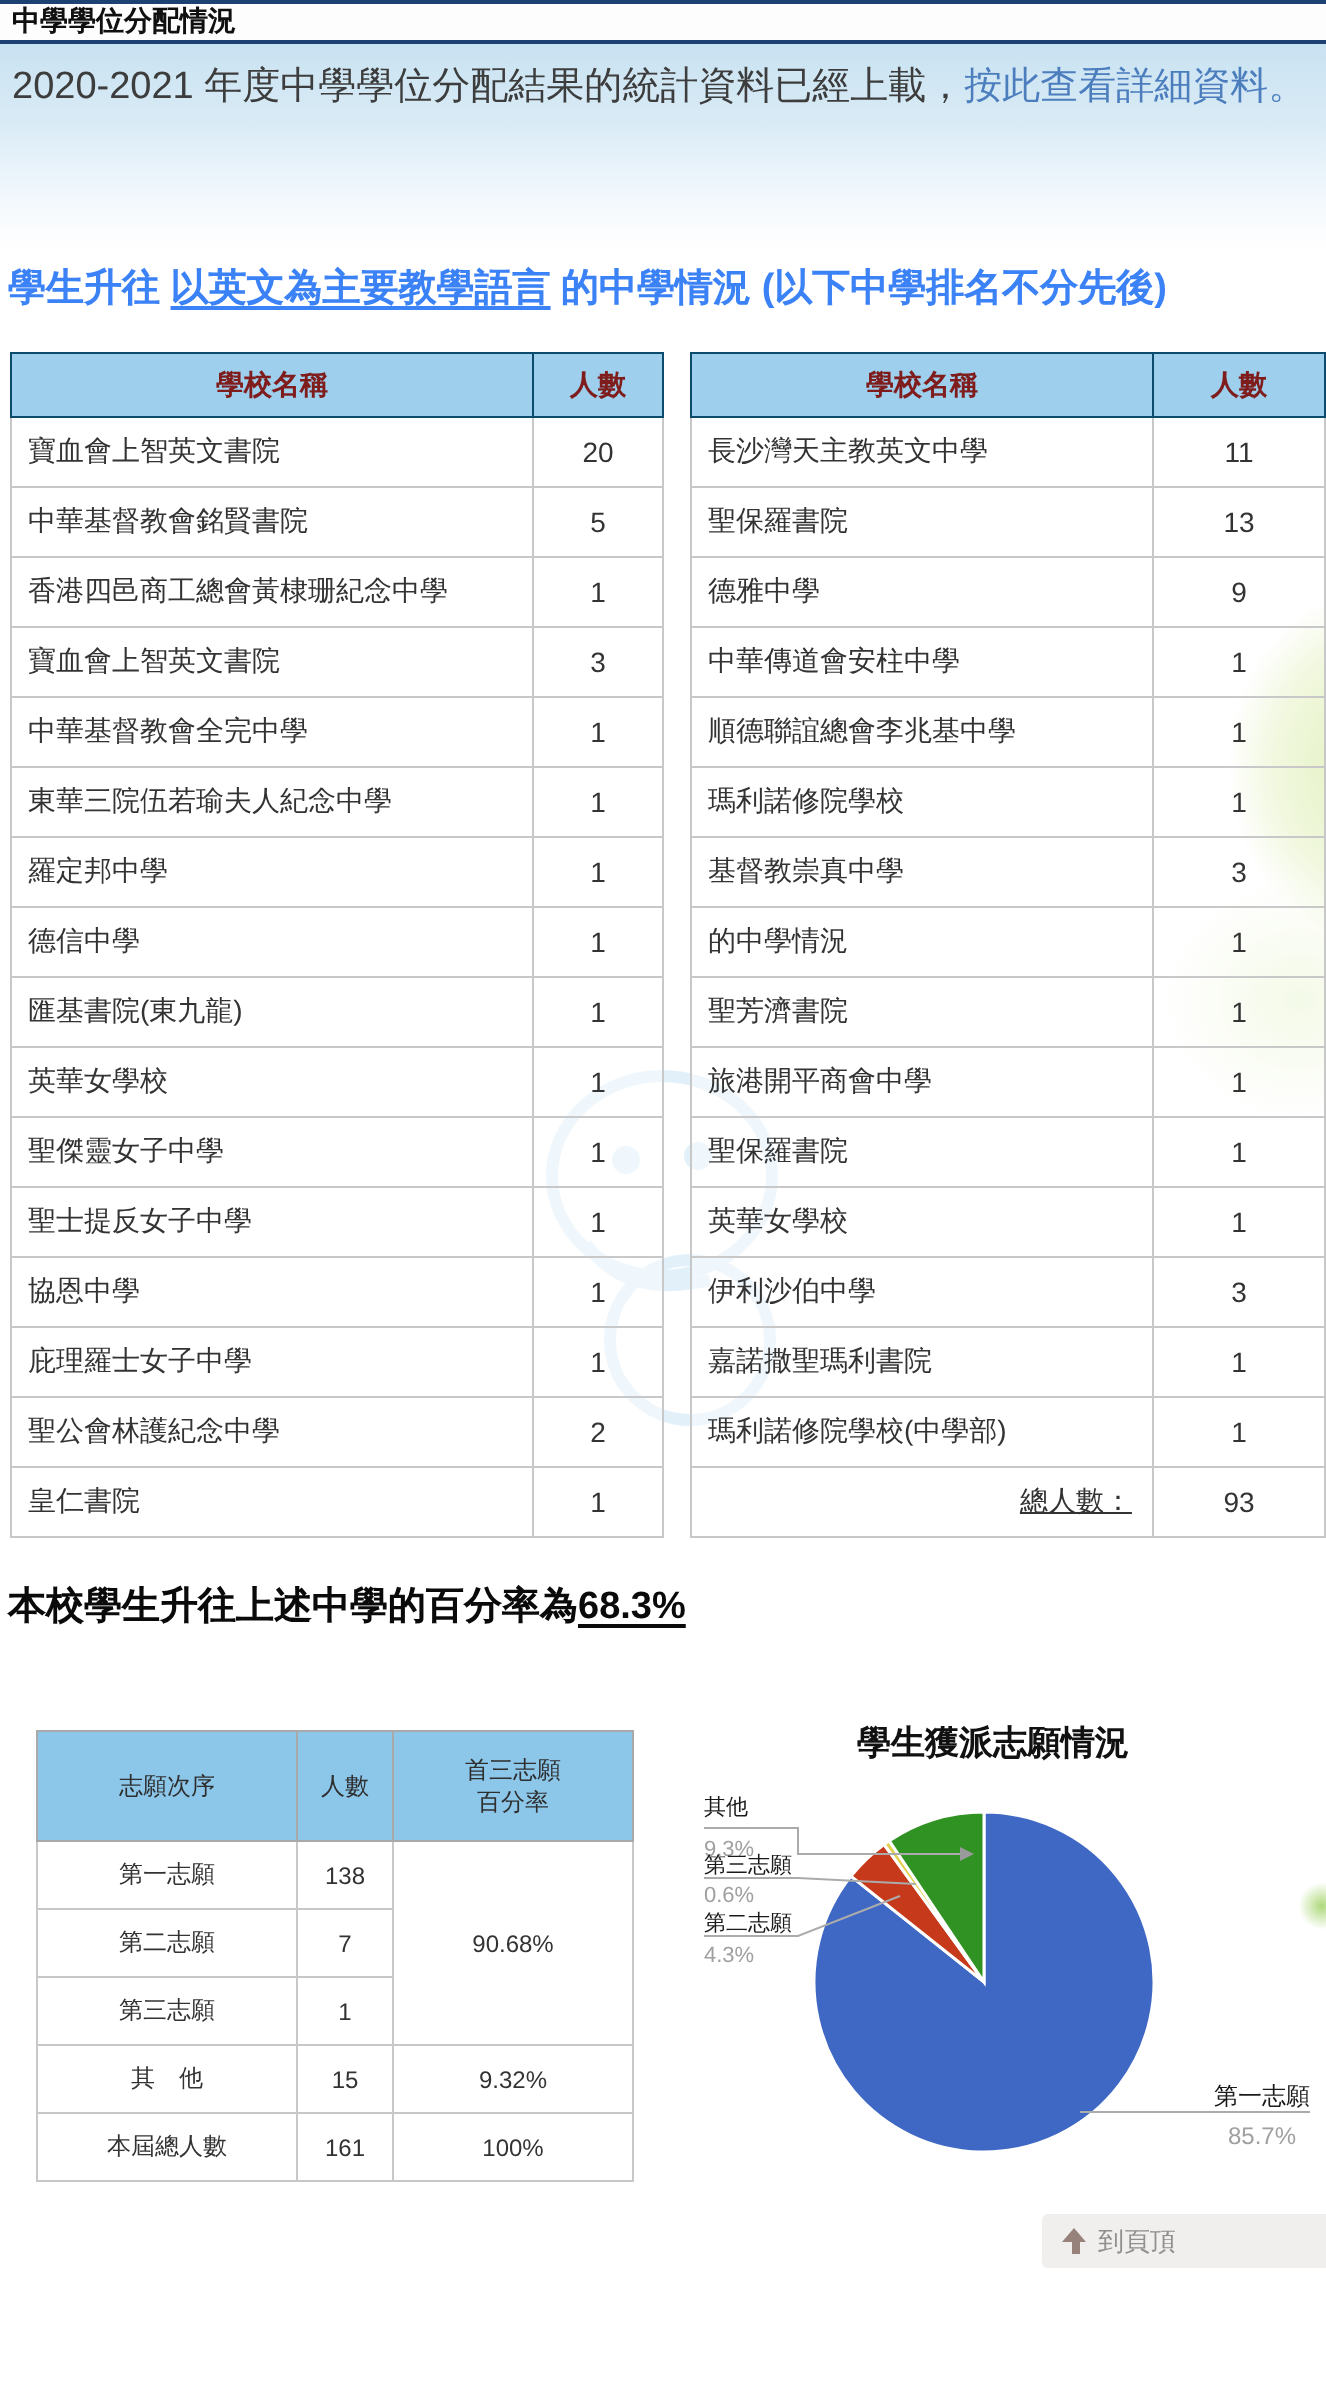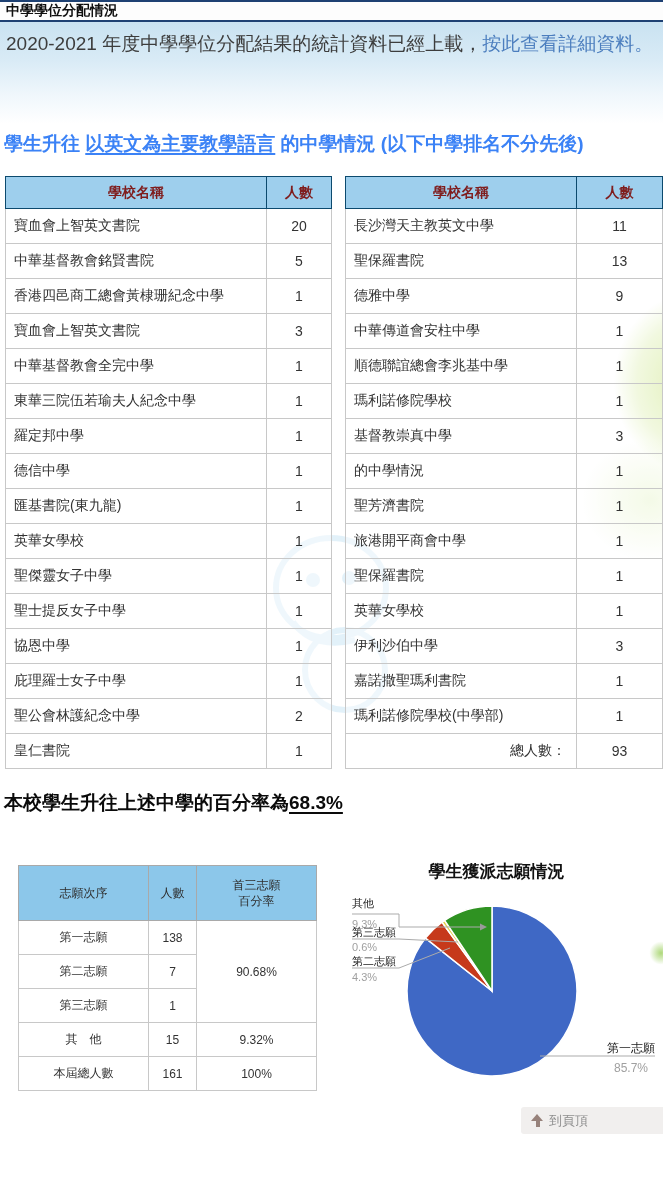--- a/index.html
+++ b/index.html
@@ -44,21 +44,21 @@
   
   table{border-collapse:collapse;z-index:1;}
   .school-table{position:absolute;font-size:14px;color:#333;border:1px solid #9c9c9c;}
   .school-table th{
     background:#9ecfed;border:1px solid #0c4a6e;height:29px;
     font-weight:bold;text-align:center;color:#7f1d1d;
   }
   .school-table td{border:1px solid #c8c8c8;height:32px;background:rgba(255,255,255,0.45);}
   .school-table td.name{padding-left:8px;text-align:left;}
   .school-table td.num{text-align:center;}
-  .school-table td.total-label{text-align:right;padding-right:10px;}
+  .school-table td.total-label{text-align:right;padding-right:10px;text-decoration:underline;}
   .tbl-left{left:5px;top:176px;}
   .tbl-left .col-name{width:258px;} .tbl-left .col-num{width:62px;}
   .tbl-right{left:345px;top:176px;}
   .tbl-right .col-name{width:242px;} .tbl-right .col-num{width:88px;}
   
   .pct-heading{
     position:absolute;left:4px;top:790px;z-index:1;
     font-size:19px;font-weight:bold;color:#0a0a0a;white-space:nowrap;
   }
   

